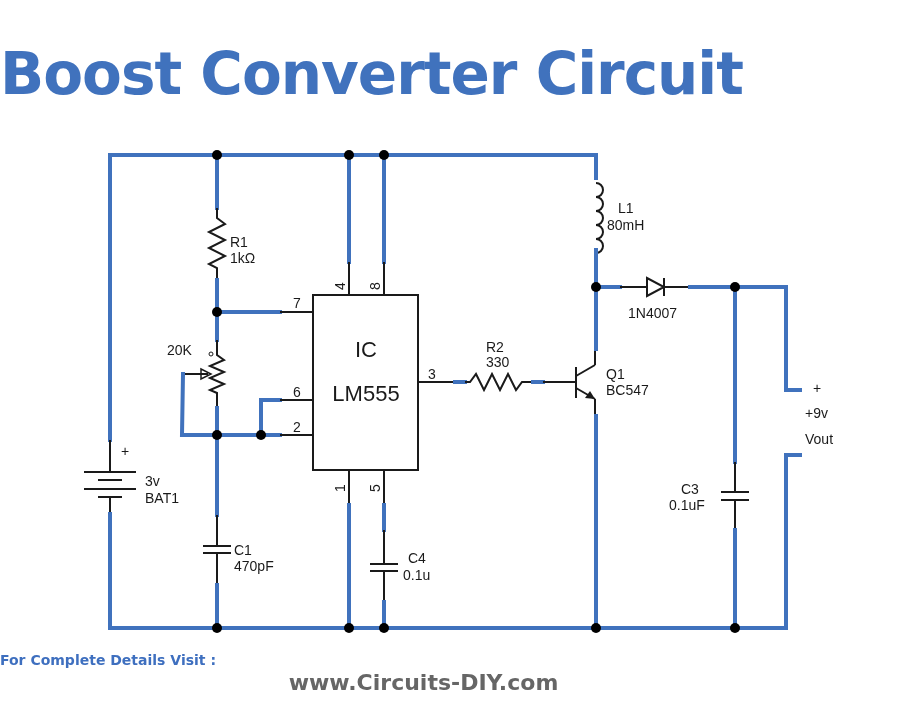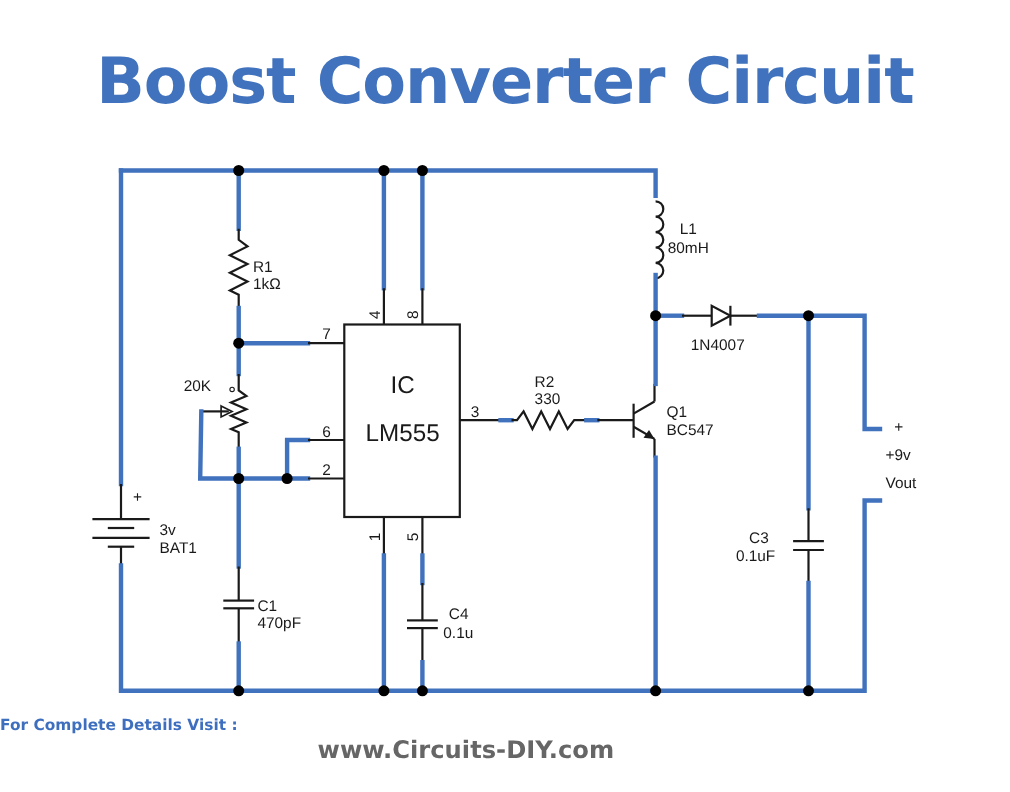--- a/index.html
+++ b/index.html
@@ -1,18 +1,18 @@
 <!DOCTYPE html>
 <html><head>
 <meta charset="utf-8">
 <style>
   html, body { margin: 0; padding: 0; background: #ffffff; }
   body { width: 918px; height: 720px; position: relative; overflow: hidden; }
   .title {
-    position: absolute; left: 0; top: 38px; width: 918px; text-align: center;
+    position: absolute; left: 0; top: 38px; width: 918px; text-align: left;
     font-family: "DejaVu Sans", sans-serif; font-weight: bold; font-size: 58px;
     color: #4072bd; letter-spacing: -1px; line-height: 72px;
   }
   .footer1 {
     position: absolute; left: 0; top: 652px; width: 918px; 
     font-family: "DejaVu Sans", sans-serif; font-weight: bold; font-size: 14px;
     color: #3e6fbf;
   }
   .footer2 {
     position: absolute; left: 0; top: 670px; width: 847px; text-align: center;

